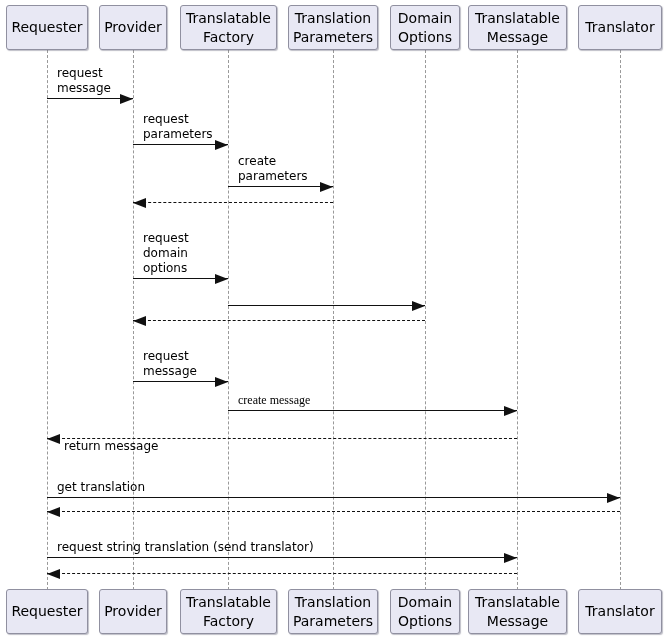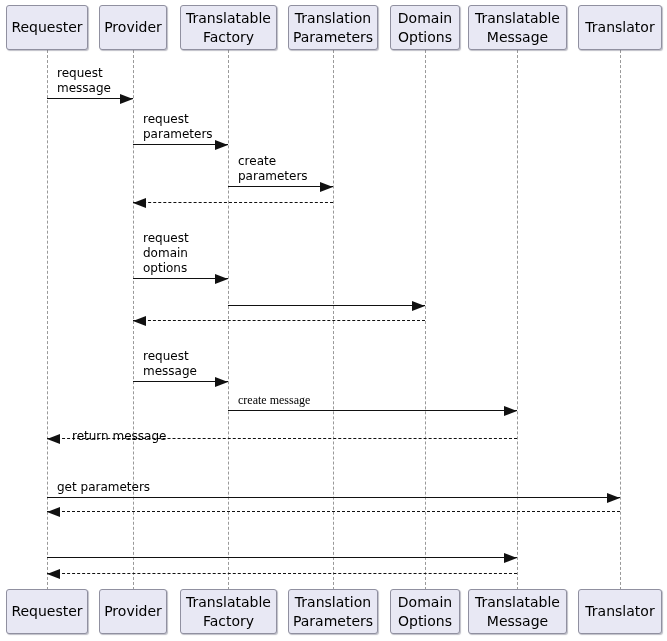--- a/index.html
+++ b/index.html
@@ -109,23 +109,24 @@
     <div class="arrow-head left" style="top: 316px; left: 133px;"></div>
     <div class="msg-line solid" style="left: 133px; width: 95px; top: 381px;"></div>
     <div class="arrow-head right" style="top: 377px; left: 215px;"></div>
     <div class="msg-label" style="left: 143px; bottom: 262px;">request
 message</div>
     <div class="msg-line solid" style="left: 228px; width: 289px; top: 410px;"></div>
     <div class="arrow-head right" style="top: 406px; left: 504px;"></div>
     <div class="msg-label" style="left: 238px; bottom: 233px; font-family: Liberation Serif, serif;">create message</div>
     <div class="msg-line dashed" style="left: 47px; width: 470px; top: 438px;"></div>
     <div class="arrow-head left" style="top: 434px; left: 47px;"></div>
-    <div class="msg-label" style="left: 64px; bottom: 197px; margin-left: 8px;">return message</div>
+    <div class="msg-label" style="left: 64px; bottom: 187px;">return message</div>
     <div class="msg-line solid" style="left: 47px; width: 573px; top: 497px;"></div>
     <div class="arrow-head right" style="top: 493px; left: 607px;"></div>
-    <div class="msg-label" style="left: 57px; bottom: 146px;">get parameters</div>
+    <div class="msg-label" style="left: 57px; bottom: 146px;">get translation</div>
     <div class="msg-line dashed" style="left: 47px; width: 573px; top: 511px;"></div>
     <div class="arrow-head left" style="top: 507px; left: 47px;"></div>
     <div class="msg-line solid" style="left: 47px; width: 470px; top: 557px;"></div>
     <div class="arrow-head right" style="top: 553px; left: 504px;"></div>
+    <div class="msg-label" style="left: 57px; bottom: 86px;">request string translation (send translator)</div>
     <div class="msg-line dashed" style="left: 47px; width: 470px; top: 573px;"></div>
     <div class="arrow-head left" style="top: 569px; left: 47px;"></div>
   </div>
 
 </body></html>

